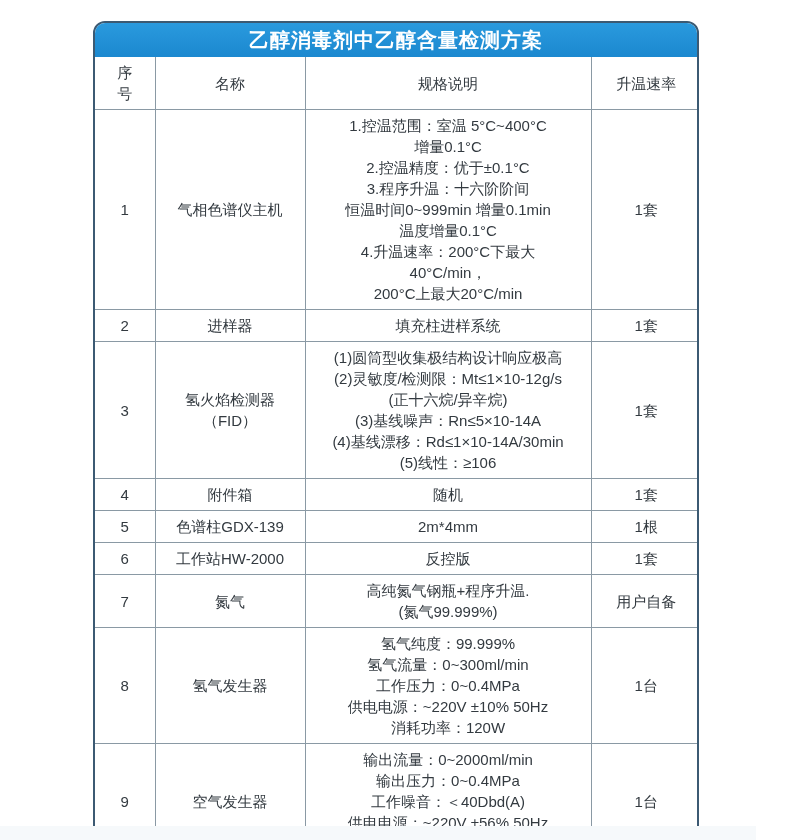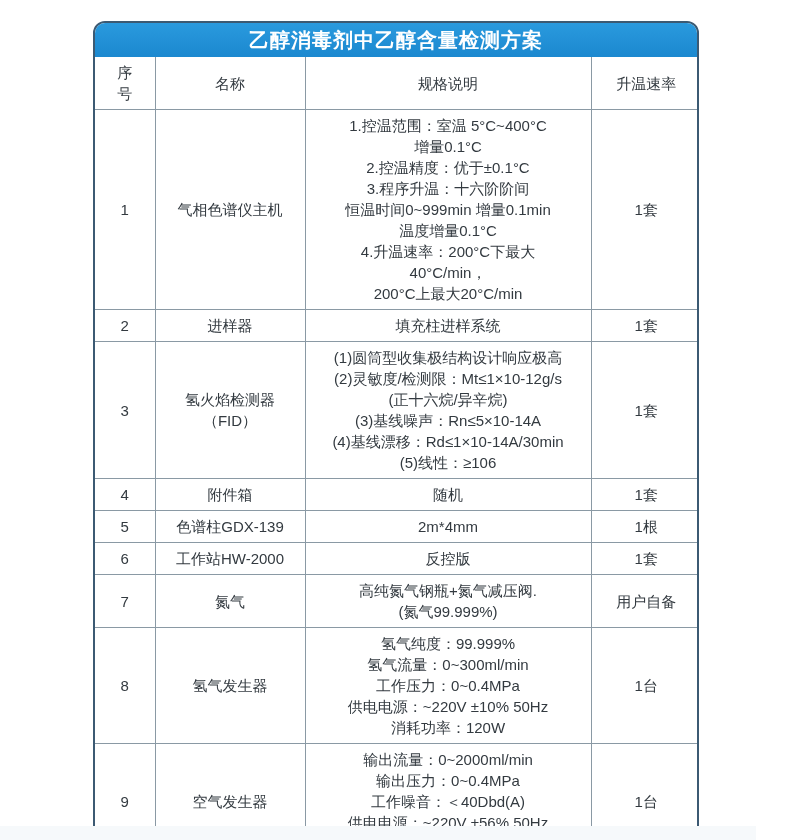--- a/index.html
+++ b/index.html
@@ -135,21 +135,21 @@
         </tr>
         <tr>
           <td class="no-cell">6</td>
           <td>工作站HW-2000</td>
           <td class="spec-cell">反控版</td>
           <td>1套</td>
         </tr>
         <tr>
           <td class="no-cell">7</td>
           <td>氮气</td>
-          <td class="spec-cell">高纯氮气钢瓶+氮气减压阀.
+          <td class="spec-cell">高纯氮气钢瓶+程序升温.
 (氮气99.999%)</td>
           <td>用户自备</td>
         </tr>
         <tr>
           <td class="no-cell">8</td>
           <td>氢气发生器</td>
           <td class="spec-cell">氢气纯度：99.999%
 氢气流量：0~300ml/min
 工作压力：0~0.4MPa
 供电电源：~220V ±10% 50Hz

